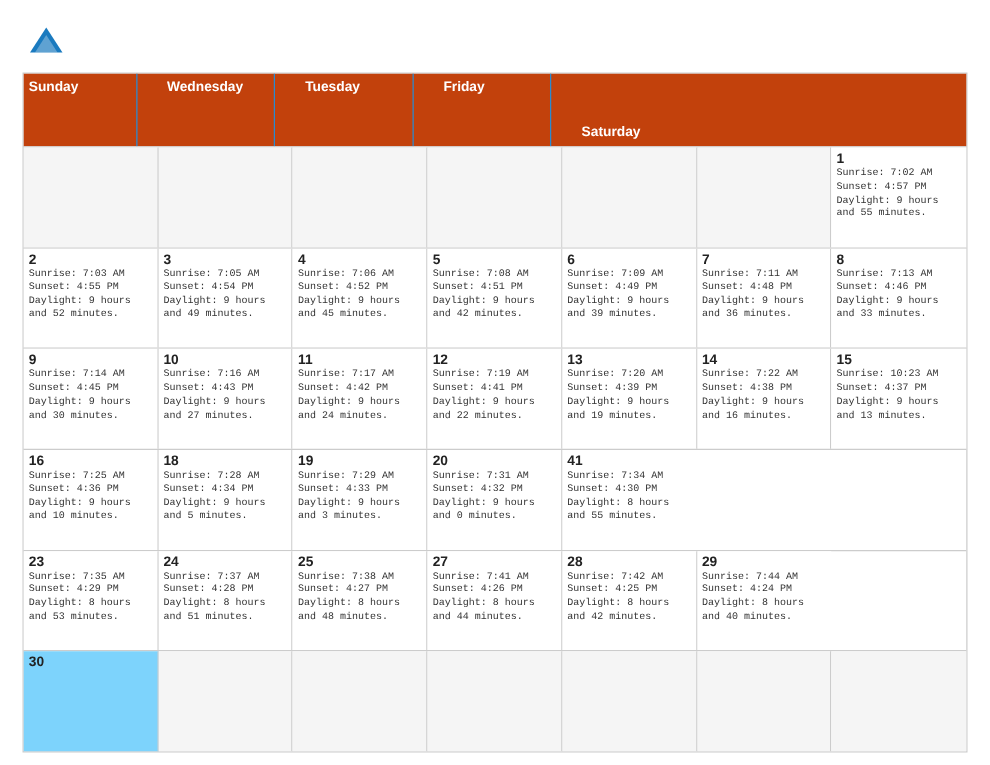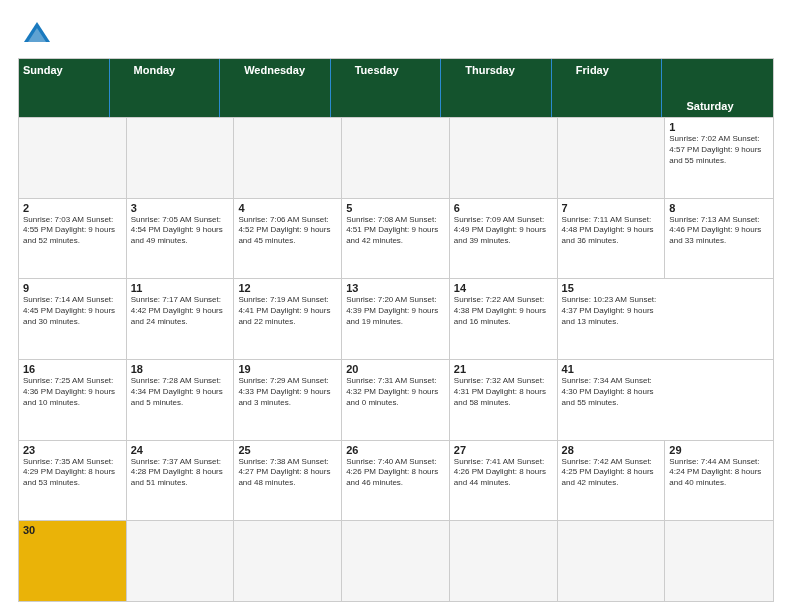--- a/index.html
+++ b/index.html
@@ -57,21 +57,21 @@
     }
     .calendar {
       flex: 1;
       display: flex;
       flex-direction: column;
       border: 1px solid #ccc;
     }
     .cal-header-row {
       display: grid;
       grid-template-columns: repeat(7, 1fr);
-      background: #14532d;
+      background: #c2410c;
       gap: 20px;
     }
     .cal-header-cell {
       color: #fff;
       font-size: 11px;
       font-weight: bold;
       padding: 5px 4px;
       text-align: left;
       border-right: 1px solid #2a8acf;
     }
@@ -101,26 +101,27 @@
     .cell-date {
       font-size: 11px;
       font-weight: bold;
       color: #222;
       margin-bottom: 1px;
     }
     .cell-info {
       font-size: 8px;
       color: #333;
       line-height: 1.35;
+      font-family: Liberation Mono, monospace;
     }
     .last-row .cal-cell {
       background: #f5f5f5;
     }
     .last-row .cal-cell.has-data {
-      background: #eab308;
+      background: #7dd3fc;
     }
   </style>
 </head>
 <body>
 
 <div class="page">
   <div class="header">
     <div class="logo">
       <div>
         <div class="logo-text">
@@ -135,24 +136,22 @@
     </div>
     <div class="title-block">
       <div class="month-title"></div>
       <div class="location"></div>
     </div>
   </div>
 
   <div class="calendar">
     <div class="cal-header-row" id="cal-header">
         <div class="cal-header-cell">Sunday</div>
-        <div class="cal-header-cell">Monday</div>
         <div class="cal-header-cell">Wednesday</div>
         <div class="cal-header-cell">Tuesday</div>
-        <div class="cal-header-cell">Thursday</div>
         <div class="cal-header-cell">Friday</div>
         <div class="cal-header-cell">Saturday</div>
       </div>
     <div class="cal-body" id="cal-body">
         <div class="cal-row">
           <div class="cal-cell empty"></div>
           <div class="cal-cell empty"></div>
           <div class="cal-cell empty"></div>
           <div class="cal-cell empty"></div>
           <div class="cal-cell empty"></div>
@@ -209,20 +208,26 @@
           </div>
         </div>
         <div class="cal-row">
           <div class="cal-cell has-data">
             <div class="cell-date">9</div>
             <div class="cell-info">Sunrise: 7:14 AM
 Sunset: 4:45 PM
 Daylight: 9 hours and 30 minutes.</div>
           </div>
           <div class="cal-cell has-data">
+            <div class="cell-date">10</div>
+            <div class="cell-info">Sunrise: 7:16 AM
+Sunset: 4:43 PM
+Daylight: 9 hours and 27 minutes.</div>
+          </div>
+          <div class="cal-cell has-data">
             <div class="cell-date">11</div>
             <div class="cell-info">Sunrise: 7:17 AM
 Sunset: 4:42 PM
 Daylight: 9 hours and 24 minutes.</div>
           </div>
           <div class="cal-cell has-data">
             <div class="cell-date">12</div>
             <div class="cell-info">Sunrise: 7:19 AM
 Sunset: 4:41 PM
 Daylight: 9 hours and 22 minutes.</div>
@@ -265,26 +270,20 @@
 Sunset: 4:33 PM
 Daylight: 9 hours and 3 minutes.</div>
           </div>
           <div class="cal-cell has-data">
             <div class="cell-date">20</div>
             <div class="cell-info">Sunrise: 7:31 AM
 Sunset: 4:32 PM
 Daylight: 9 hours and 0 minutes.</div>
           </div>
           <div class="cal-cell has-data">
-            <div class="cell-date">21</div>
-            <div class="cell-info">Sunrise: 7:32 AM
-Sunset: 4:31 PM
-Daylight: 8 hours and 58 minutes.</div>
-          </div>
-          <div class="cal-cell has-data">
             <div class="cell-date">41</div>
             <div class="cell-info">Sunrise: 7:34 AM
 Sunset: 4:30 PM
 Daylight: 8 hours and 55 minutes.</div>
           </div>
         </div>
         <div class="cal-row">
           <div class="cal-cell has-data">
             <div class="cell-date">23</div>
             <div class="cell-info">Sunrise: 7:35 AM
@@ -295,26 +294,20 @@
             <div class="cell-date">24</div>
             <div class="cell-info">Sunrise: 7:37 AM
 Sunset: 4:28 PM
 Daylight: 8 hours and 51 minutes.</div>
           </div>
           <div class="cal-cell has-data">
             <div class="cell-date">25</div>
             <div class="cell-info">Sunrise: 7:38 AM
 Sunset: 4:27 PM
 Daylight: 8 hours and 48 minutes.</div>
-          </div>
-          <div class="cal-cell has-data">
-            <div class="cell-date">26</div>
-            <div class="cell-info">Sunrise: 7:40 AM
-Sunset: 4:26 PM
-Daylight: 8 hours and 46 minutes.</div>
           </div>
           <div class="cal-cell has-data">
             <div class="cell-date">27</div>
             <div class="cell-info">Sunrise: 7:41 AM
 Sunset: 4:26 PM
 Daylight: 8 hours and 44 minutes.</div>
           </div>
           <div class="cal-cell has-data">
             <div class="cell-date">28</div>
             <div class="cell-info">Sunrise: 7:42 AM

